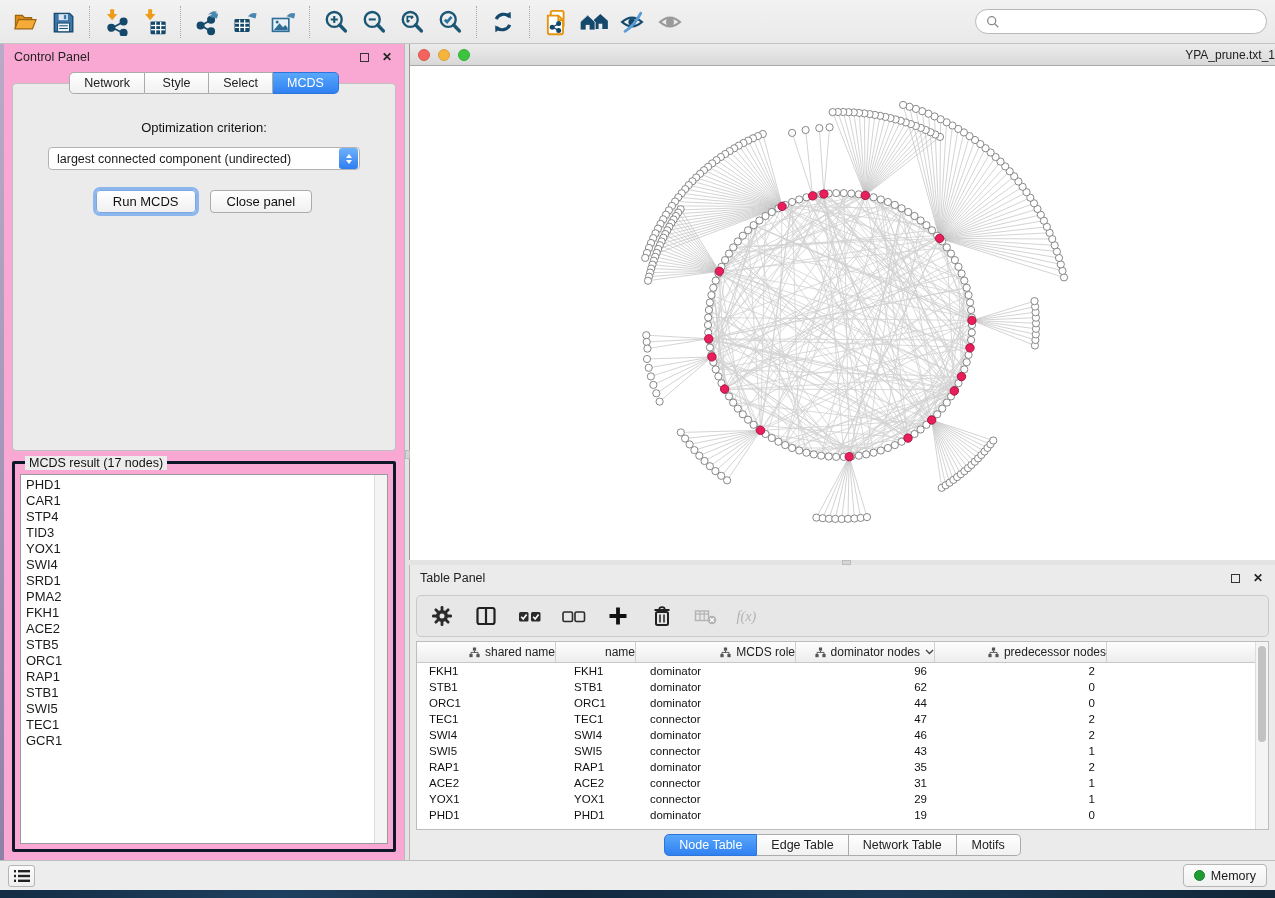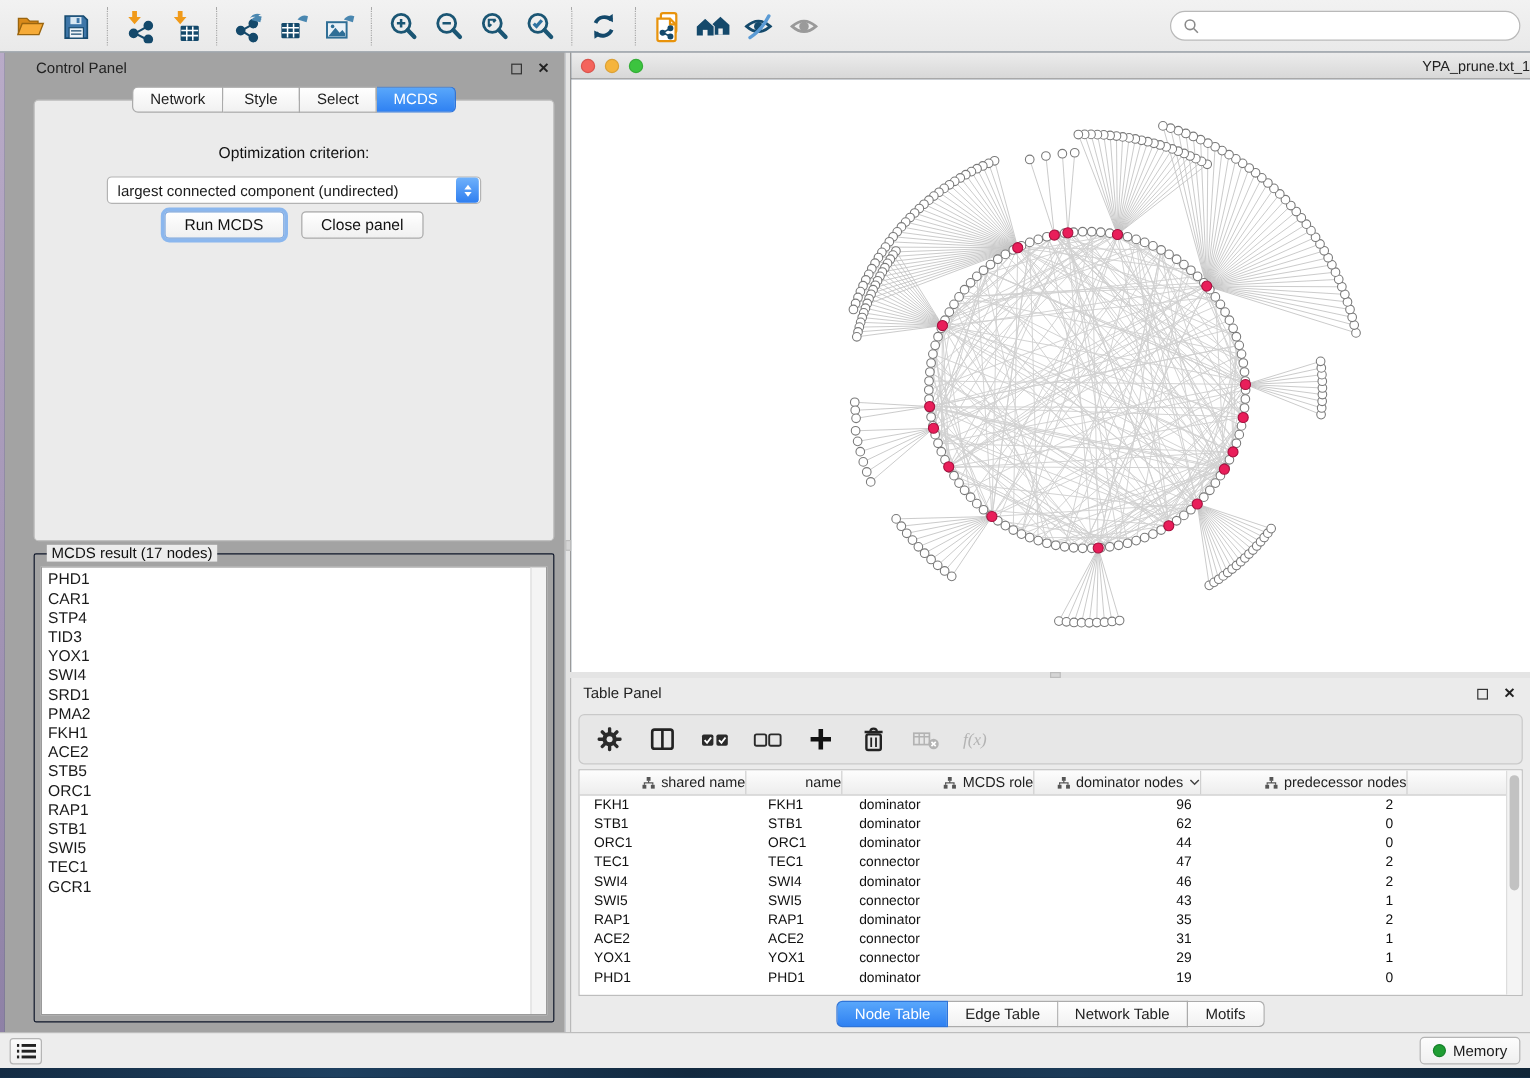--- a/index.html
+++ b/index.html
@@ -12,46 +12,46 @@
   .tb-btn { width:38px; height:36px; display:flex; align-items:center; justify-content:center; border-radius:4px; }
   .tb-sep { width:1px; height:32px; border-left:1px dotted #a8a8a8; margin:0 7px; }
   .searchbox { margin-left:auto; width:292px; height:25px; background:#fff; border:1px solid #b9b9b9; border-radius:13px; display:flex; align-items:center; padding:0 10px; gap:6px; }
   .searchbox input { border:none; outline:none; flex:1; font-size:12px; font-family:"Liberation Sans",sans-serif; background:transparent; }
 
   
   .main { flex:1; display:flex; min-height:0; }
   .wall-left { width:4px; background:linear-gradient(180deg,#b9abc8,#a193b4 60%,#8e81a6); flex:none; }
 
   
-  .control-panel { width:467px; background:#a3a3a3; border-right:1px solid #b9b9b9; display:flex; flex-direction:column; flex:none; position:relative;padding-left:16px; }
+  .control-panel { width:401px; background:#f9a8d4; border-right:1px solid #b9b9b9; display:flex; flex-direction:column; flex:none; position:relative; }
   .panel-head { height:26px; display:flex; align-items:center; padding:0 10px; font-size:12.5px; color:#222; }
   .panel-head .sp { flex:1; }
   .wicon { width:14px; height:14px; display:flex; align-items:center; justify-content:center; margin-left:9px; cursor:default; }
   .float-sq { width:9px; height:9px; border:1.6px solid #333; }
   .close-x { font-size:12px; font-weight:bold; color:#222; line-height:10px; }
 
   .seg-row { display:flex; justify-content:center; margin-top:2px; position:relative; z-index:2; }
   .seg-btn { min-width:64px; padding:3px 14px; background:linear-gradient(#ffffff,#f1f1f1); border:1px solid #ababab; border-left:none; font-size:12.5px; text-align:center; color:#222; cursor:default; }
   .seg-btn:first-child { border-left:1px solid #ababab; border-radius:5px 0 0 5px; }
   .seg-btn:last-child { border-radius:0 5px 5px 0; }
   .seg-btn.active { background:linear-gradient(#59a7fb,#2f81f2); color:#fff; border-color:#2f74d8; }
 
   .tab-content { margin:-11px 8px 0 8px; border:1px solid #c0c0c0; border-radius:4px; background:#ebebeb; height:368px; padding-top:36px; display:flex; flex-direction:column; align-items:center; flex:none; }
   .opt-label { font-size:13px; color:#111; margin-bottom:12px; }
   .dropdown { width:312px; height:23px; background:#fff; border:1px solid #b3b3b3; border-radius:4px; display:flex; align-items:center; font-size:12.5px; }
   .dropdown .val { flex:1; padding:0 8px; white-space:nowrap; }
   .dd-step { width:19px; height:21px; border-radius:3px; background:linear-gradient(#6fb1fb,#2e7ef0); margin-right:1px; display:flex; flex-direction:column; align-items:center; justify-content:center; gap:2px; }
   .dd-step i { width:0; height:0; border-left:3.5px solid transparent; border-right:3.5px solid transparent; }
   .dd-step .up { border-bottom:4px solid #fff; }
   .dd-step .dn { border-top:4px solid #fff; }
-  .btn-row { display:flex; gap:14px; margin-top:6px; }
+  .btn-row { display:flex; gap:14px; margin-top:20px; }
   .mac-btn { padding:3px 16px; background:linear-gradient(#ffffff,#f0f0f0); border:1px solid #ababab; border-radius:4px; font-size:13px; color:#111; }
   .mac-btn.focusring { box-shadow:0 0 0 3px rgba(107,166,239,.75); border-color:#7ca7e0; }
 
-  .fieldset { margin:10px 8px 8px 8px; border:1px solid #0f172a; border-radius:2px; position:relative; flex:1; padding:10px 5px 5px 5px; display:flex; min-height:0; }
+  .fieldset { margin:10px 8px 8px 8px; border:3px solid #0f172a; border-radius:2px; position:relative; flex:1; padding:10px 5px 5px 5px; display:flex; min-height:0; }
   .fieldset .legend { position:absolute; top:-8px; left:10px; background:#ececec; padding:0 4px; font-size:12.5px; color:#111; }
   .mcds-list { flex:1; background:#fff; border:1px solid #9a9a9a; display:flex; min-height:0; }
   .mcds-items { flex:1; padding:2px 0 0 5px; font-size:13px; line-height:16px; overflow:hidden; }
   .mcds-scroll { width:13px; background:#f4f4f4; border-left:1px solid #ddd; }
 
   
   .vsplit { width:4px; background:#e4e4e4; position:relative; flex:none; }
   .vsplit .grip, .hsplit .grip { position:absolute; background:#d5d5d5; border:1px solid #bdbdbd; }
   .vsplit .grip { width:5px; height:9px; left:0; top:406px; }
   .hsplit { height:5px; background:#e4e4e4; position:relative; flex:none; }

